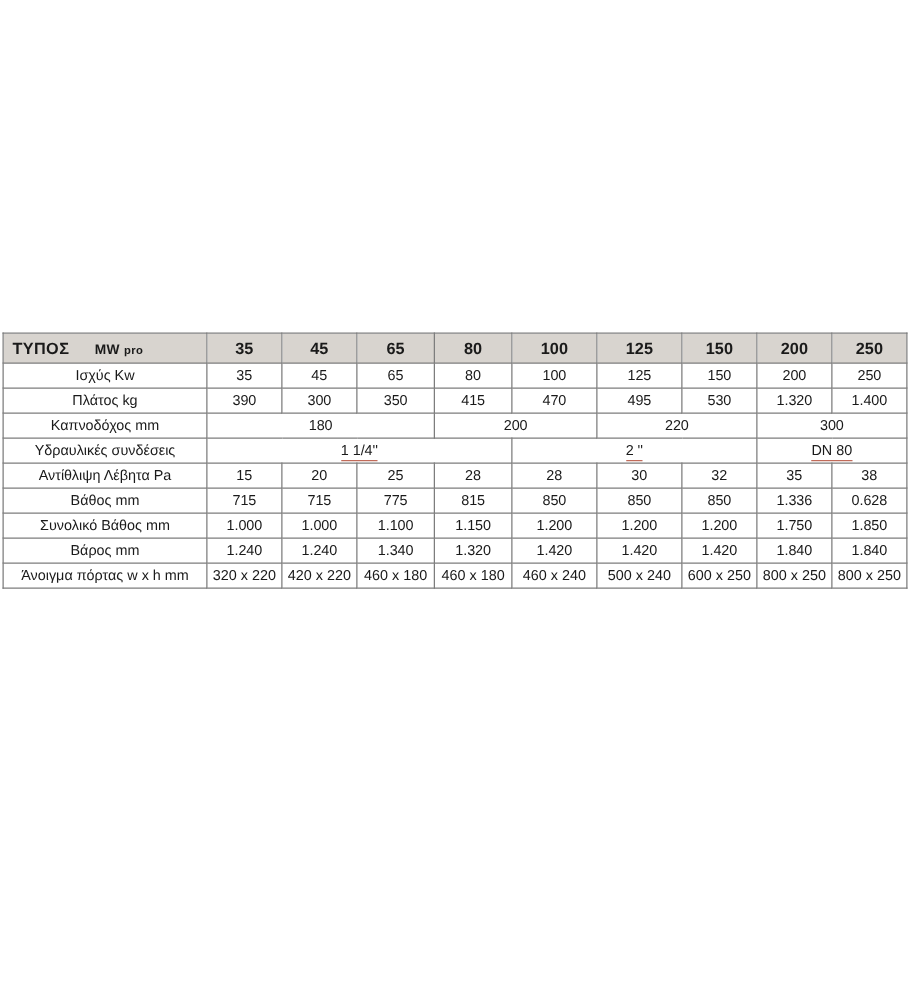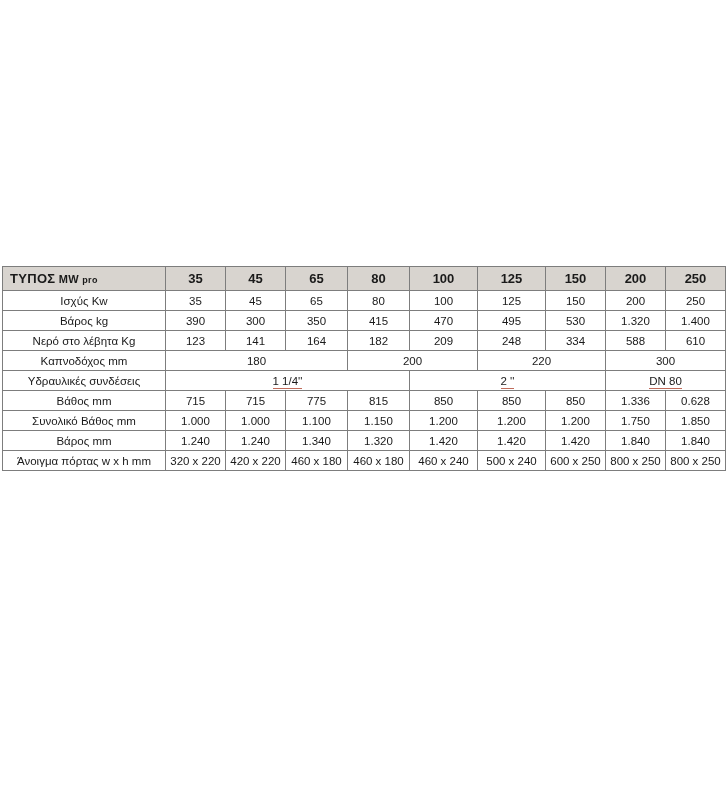--- a/index.html
+++ b/index.html
@@ -61,20 +61,21 @@
   td.doorcell {
     font-size: 10.5px;
   }
   .hdr-type {
     font-size: 13px;
     font-weight: bold;
   }
   .hdr-mw {
     font-size: 11px;
     font-weight: bold;
+    margin-left: 17px;
   }
   .hdr-pro {
     font-size: 9px;
     font-weight: bold;
   }
   .underline-red {
     border-bottom: 1px solid #c06b5a;
     padding-bottom: 1px;
     text-align: right;
   }
@@ -115,55 +116,55 @@
           <td>45</td>
           <td>65</td>
           <td>80</td>
           <td>100</td>
           <td>125</td>
           <td>150</td>
           <td>200</td>
           <td>250</td>
         </tr>
         <tr>
-          <td class="rowlabel">Βάρος  kg</td>
+          <td class="rowlabel">Πλάτος  kg</td>
           <td>390</td>
           <td>300</td>
           <td>350</td>
           <td>415</td>
           <td>470</td>
           <td>495</td>
           <td>530</td>
           <td>1.320</td>
           <td>1.400</td>
         </tr>
         <tr>
-          <td class="rowlabel">Νερό στο λέβητα Kg</td>
-          <td>123</td>
-          <td>141</td>
-          <td>164</td>
-          <td>182</td>
-          <td>209</td>
-          <td>248</td>
-          <td>334</td>
-          <td>588</td>
-          <td>610</td>
-        </tr>
-        <tr>
           <td class="rowlabel">Καπνοδόχος mm</td>
           <td colspan="3">180</td>
           <td colspan="2">200</td>
           <td colspan="2">220</td>
           <td colspan="2">300</td>
         </tr>
         <tr>
           <td class="rowlabel">Υδραυλικές συνδέσεις</td>
           <td colspan="4"><span class="underline-red">1 1/4''</span></td>
           <td colspan="3"><span class="underline-red">2 ''</span></td>
           <td colspan="2"><span class="underline-red">DN 80</span></td>
+        </tr>
+        <tr>
+          <td class="rowlabel">Αντίθλιψη  Λέβητα Ρa</td>
+          <td>15</td>
+          <td>20</td>
+          <td>25</td>
+          <td>28</td>
+          <td>28</td>
+          <td>30</td>
+          <td>32</td>
+          <td>35</td>
+          <td>38</td>
         </tr>
         <tr>
           <td class="rowlabel">Βάθος  mm</td>
           <td>715</td>
           <td>715</td>
           <td>775</td>
           <td>815</td>
           <td>850</td>
           <td>850</td>
           <td>850</td>

